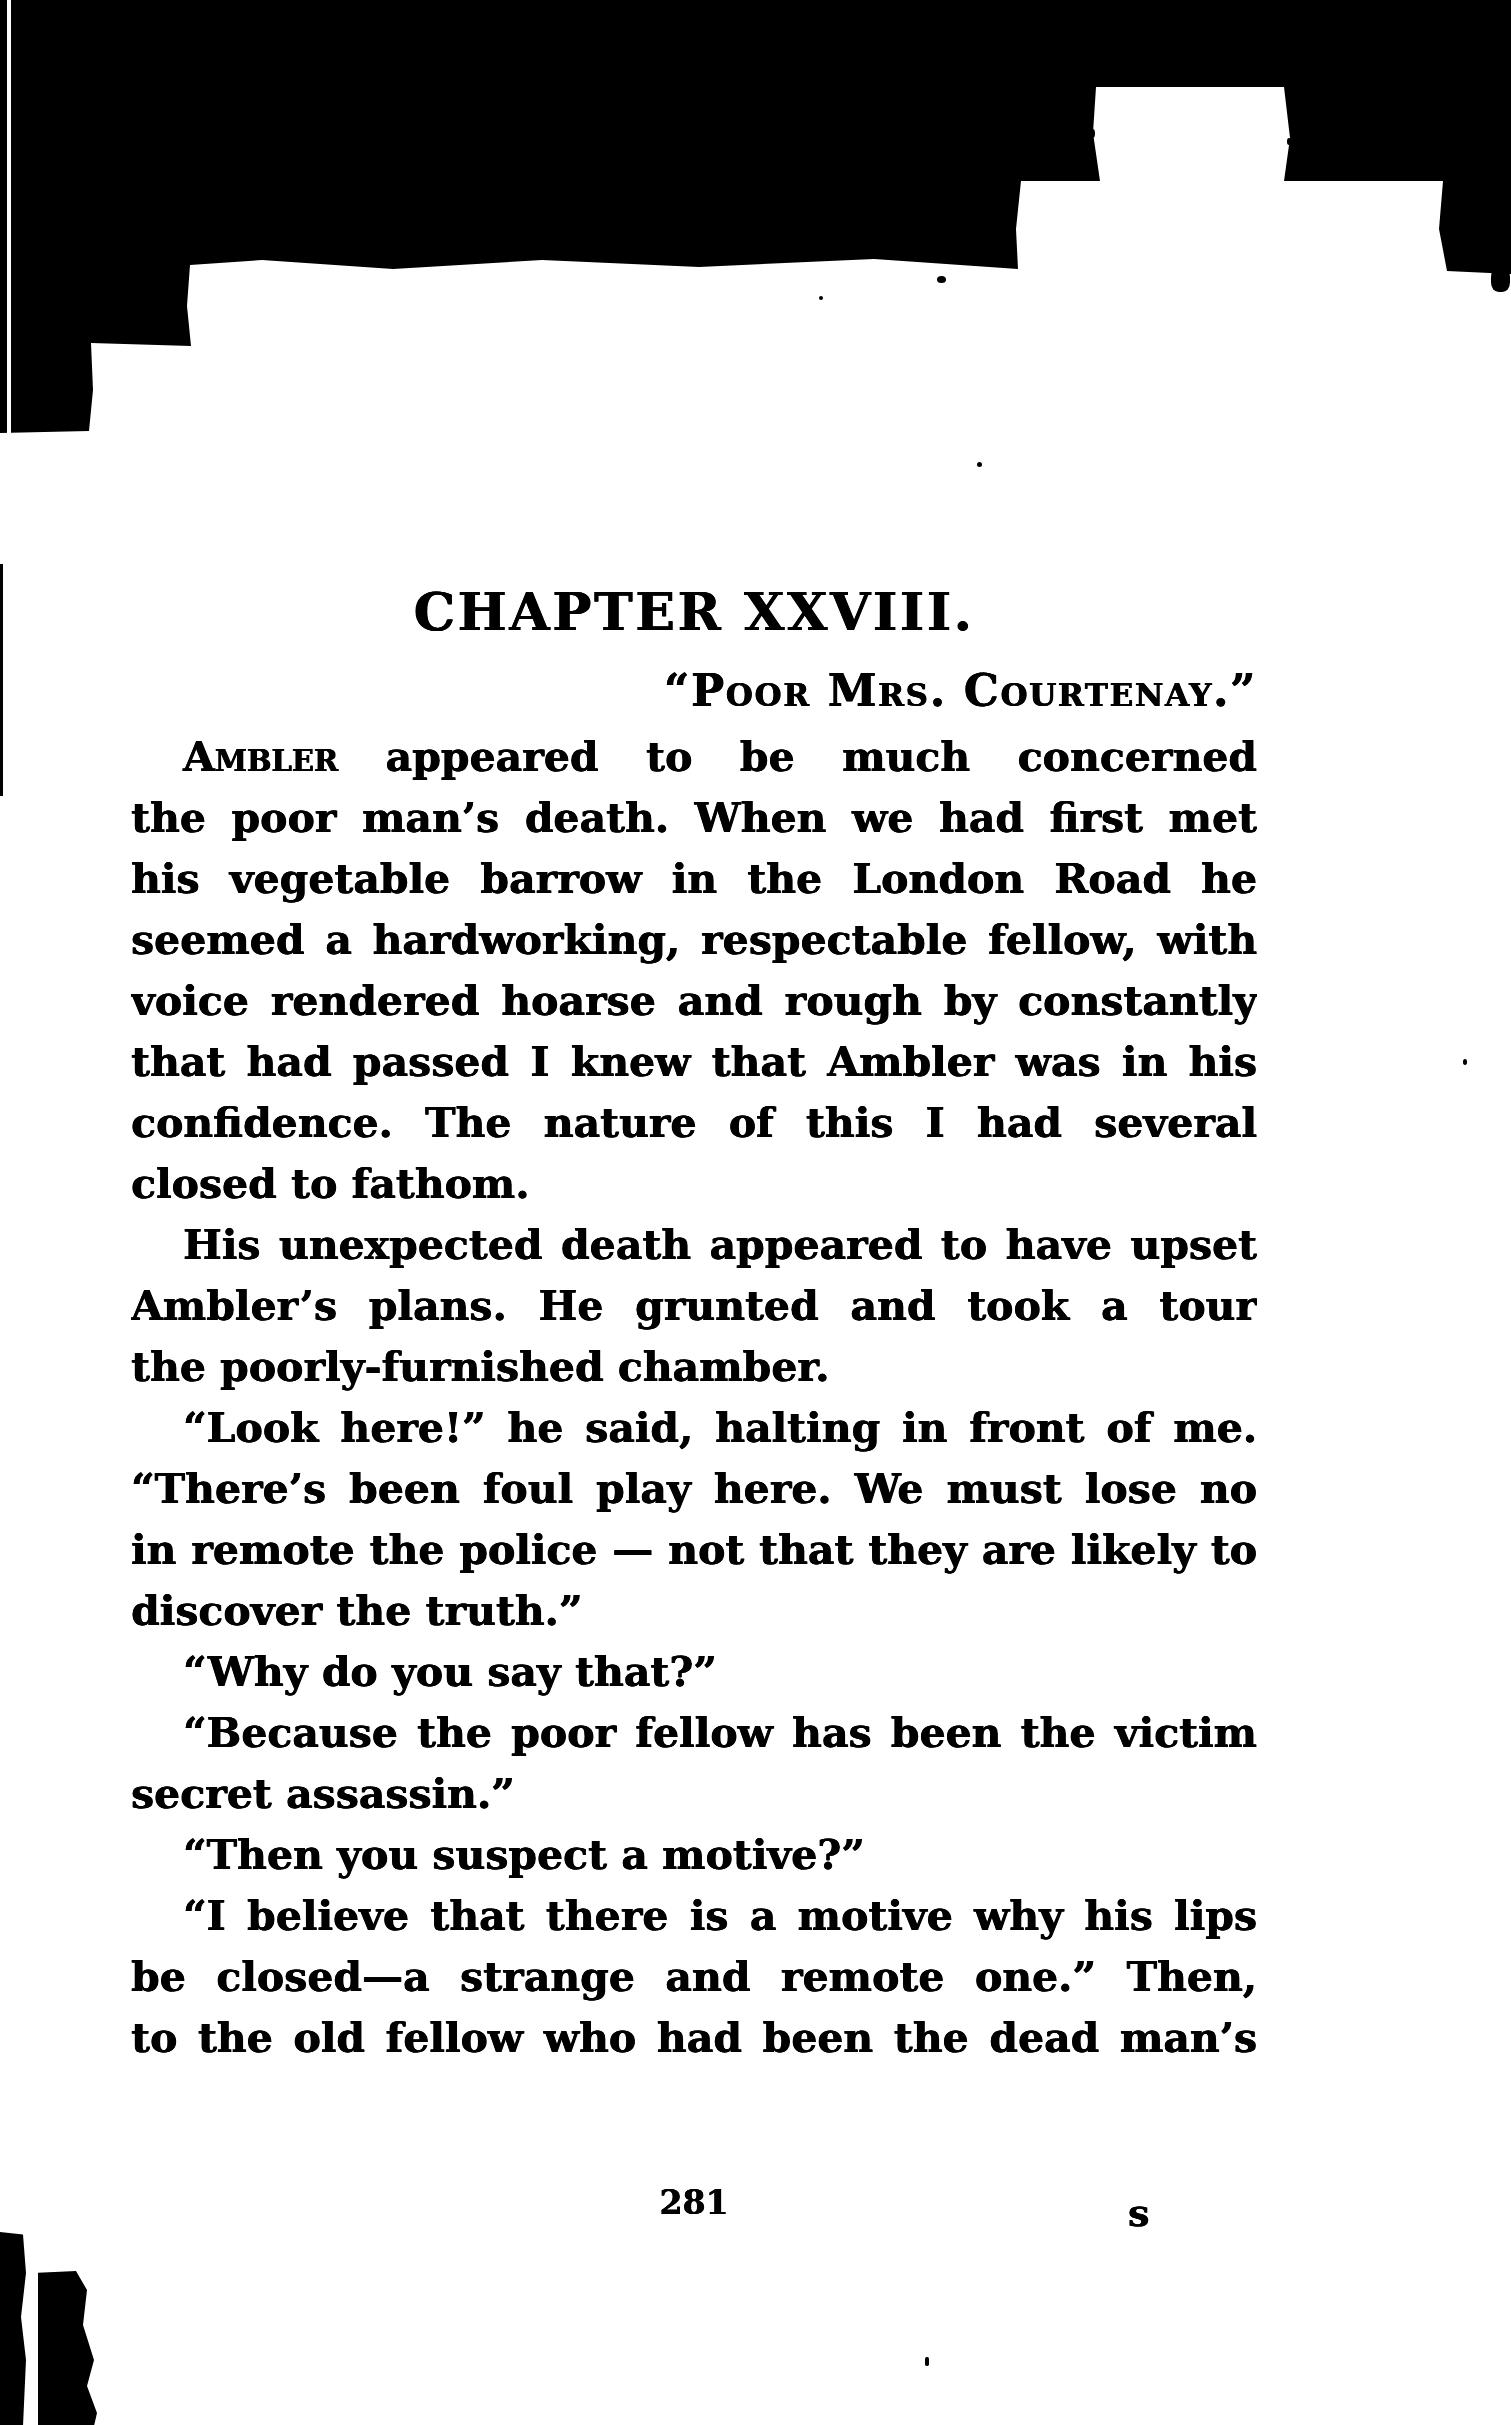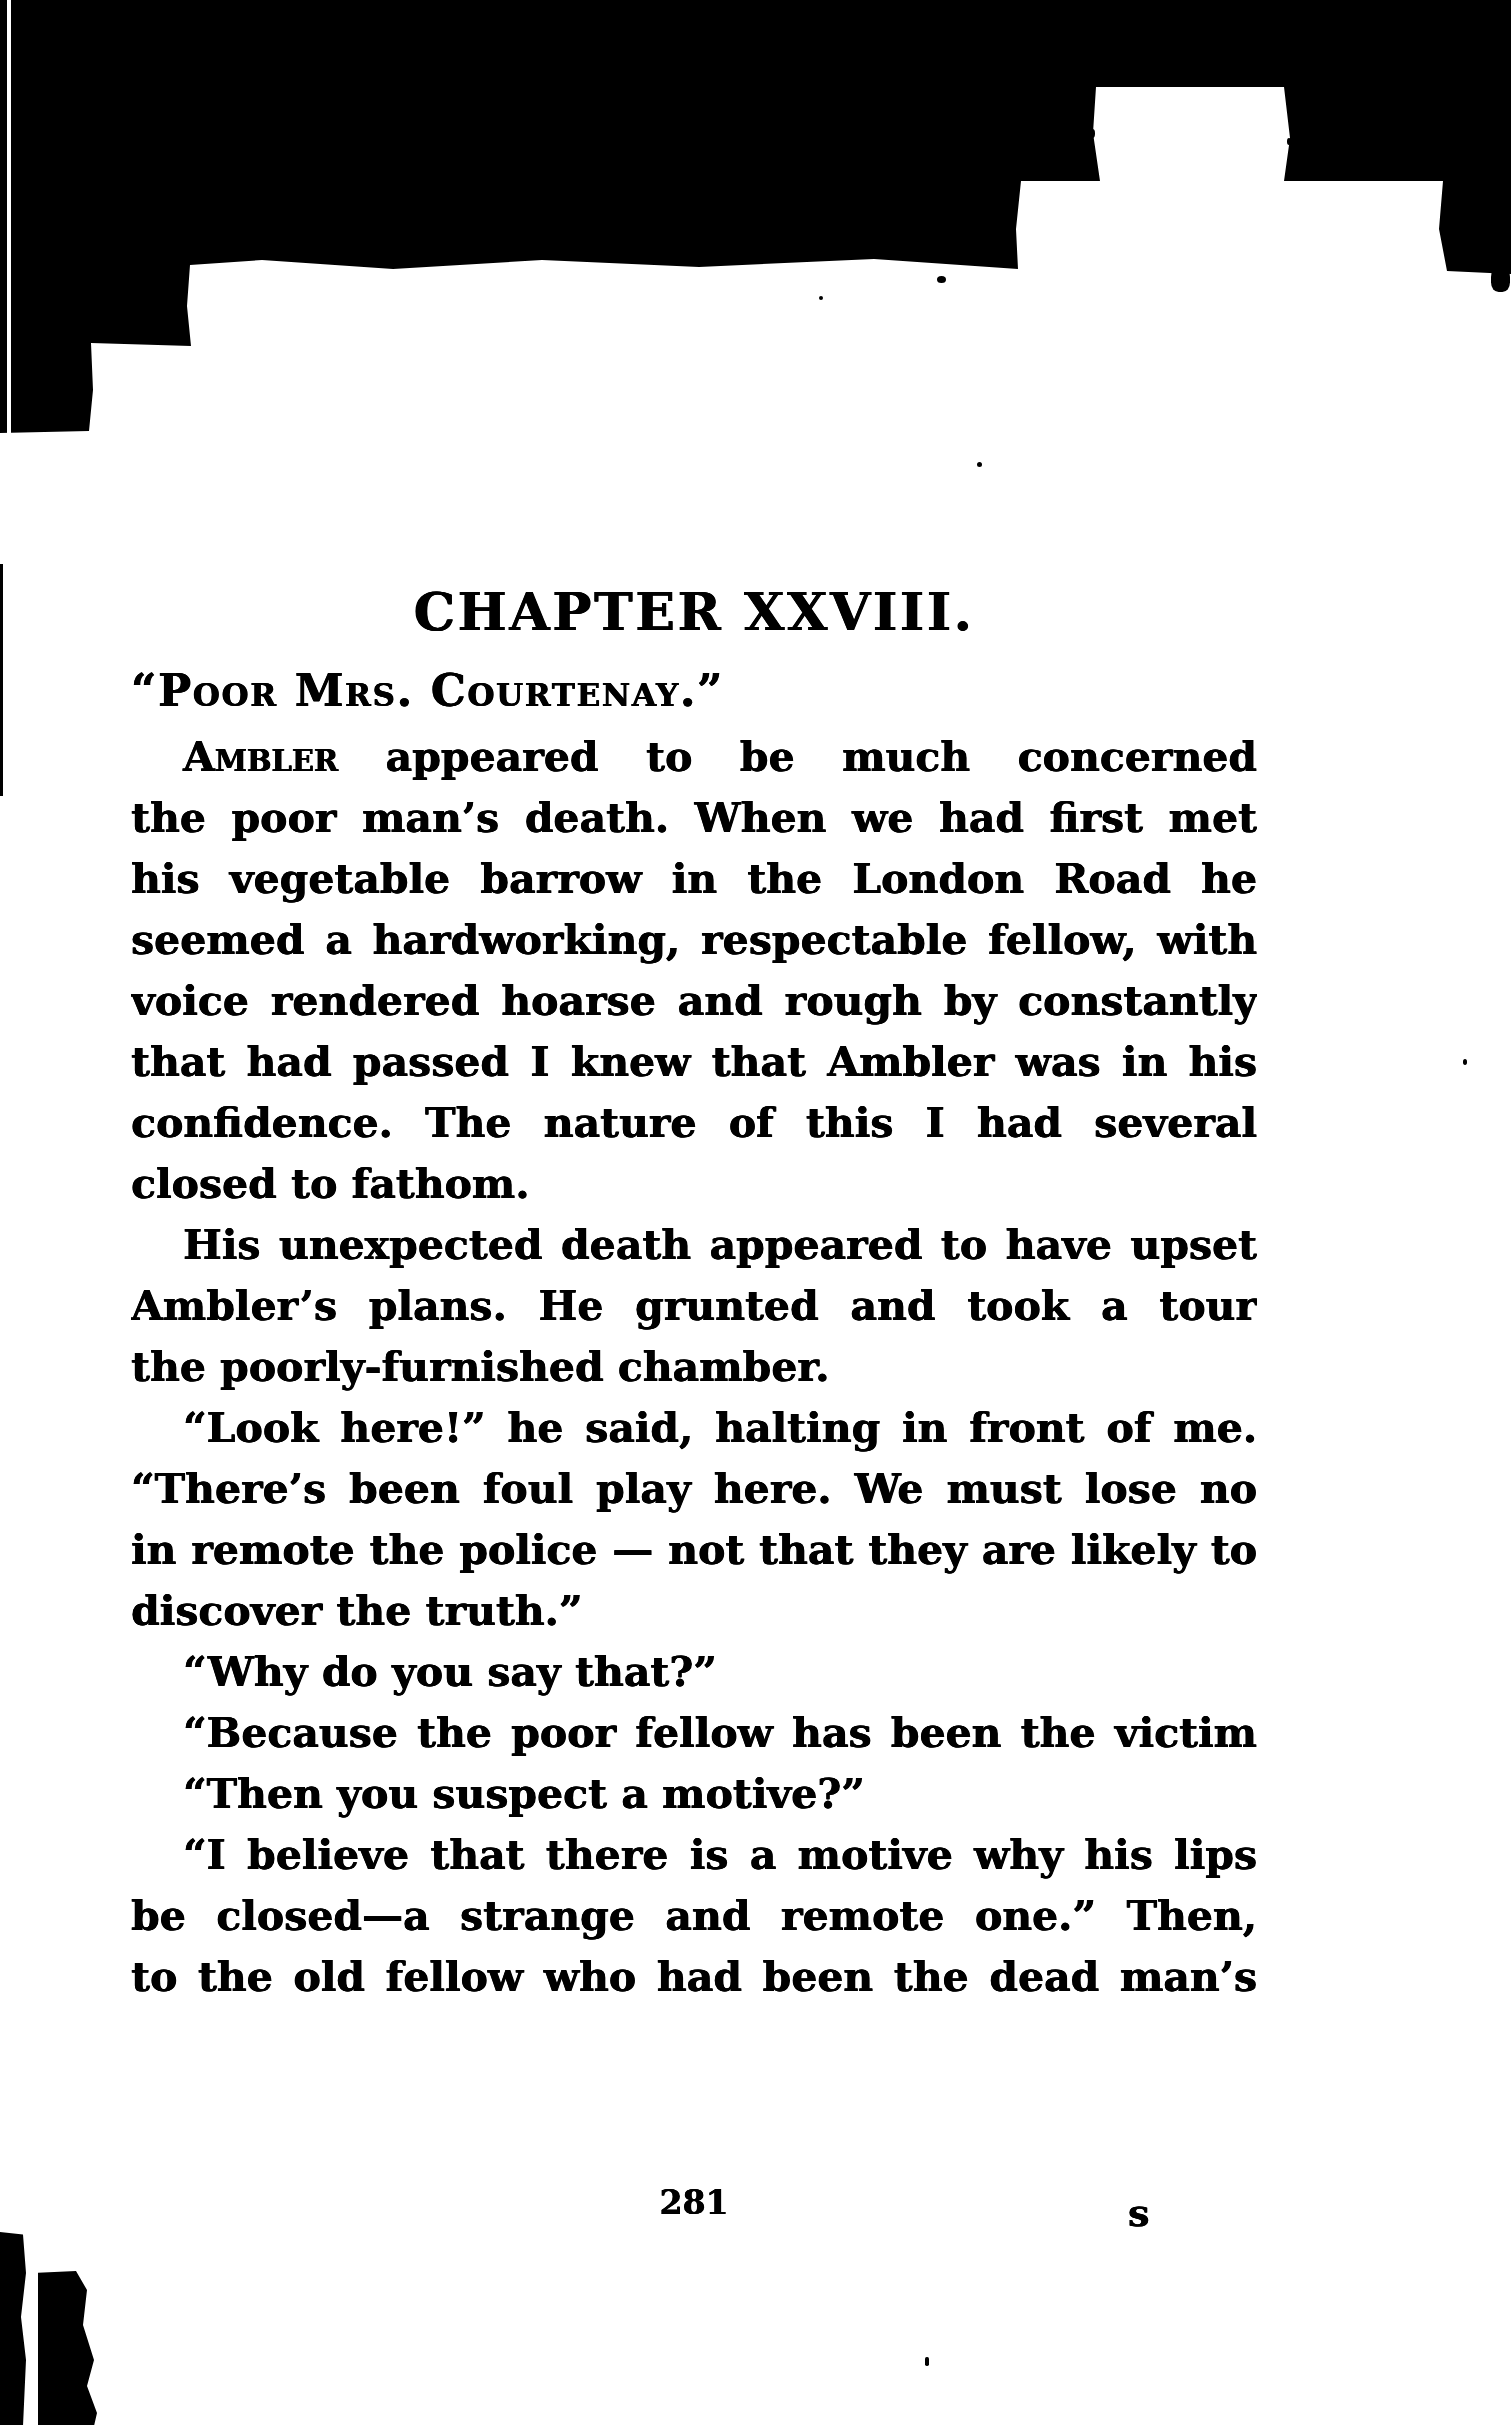--- a/index.html
+++ b/index.html
@@ -43,21 +43,21 @@
   
   .ink{text-shadow:0.5px 0 #000, -0.3px 0 #000}
   #column{position:absolute;left:131px;top:581px;width:1126px}
   .heading{
     font-size:52px;font-weight:700;letter-spacing:2.6px;
     text-align:center;line-height:61px;
   }
   .subtitle{
     margin-top:23px;font-size:44px;font-weight:700;
     font-variant:small-caps;letter-spacing:1.7px;
-    text-align:left;line-height:51px;
+    text-align:right;line-height:51px;
   }
   .bodytext{margin-top:10.5px}
   .ln{
     font-size:41px;font-weight:700;line-height:61px;height:61px;
     text-align:justify;overflow:hidden;
   }
   .ln.j{text-align-last:justify}
   .ln.ind{text-indent:52px}
   .sc{font-variant:small-caps}
   .pageno{
@@ -101,20 +101,21 @@
     <div class="ln ink">closed to fathom.</div>
     <div class="ln ind j ink">His unexpected death appeared to have upset all</div>
     <div class="ln j ink">Ambler’s plans.  He grunted and took a tour round</div>
     <div class="ln ink">the poorly-furnished chamber.</div>
     <div class="ln ind j ink">“Look here!” he said, halting in front of me.</div>
     <div class="ln j ink">“There’s been foul play here.  We must lose no time</div>
     <div class="ln j ink">in remote the police — not that they are likely to</div>
     <div class="ln ink">discover the truth.”</div>
     <div class="ln ind ink">“Why do you say that?”</div>
     <div class="ln ind j ink">“Because the poor fellow has been the victim of a</div>
+    <div class="ln ink">secret assassin.”</div>
     <div class="ln ind ink">“Then you suspect a motive?”</div>
     <div class="ln ind j ink">“I believe that there is a motive why his lips should</div>
     <div class="ln j ink">be closed—a strange and remote one.”  Then, turning</div>
     <div class="ln j ink">to the old fellow who had been the dead man’s friend,</div>
   </div>
 </div>
 
 <div class="pageno ink">281</div>
 <div class="sig ink">s</div>
 

